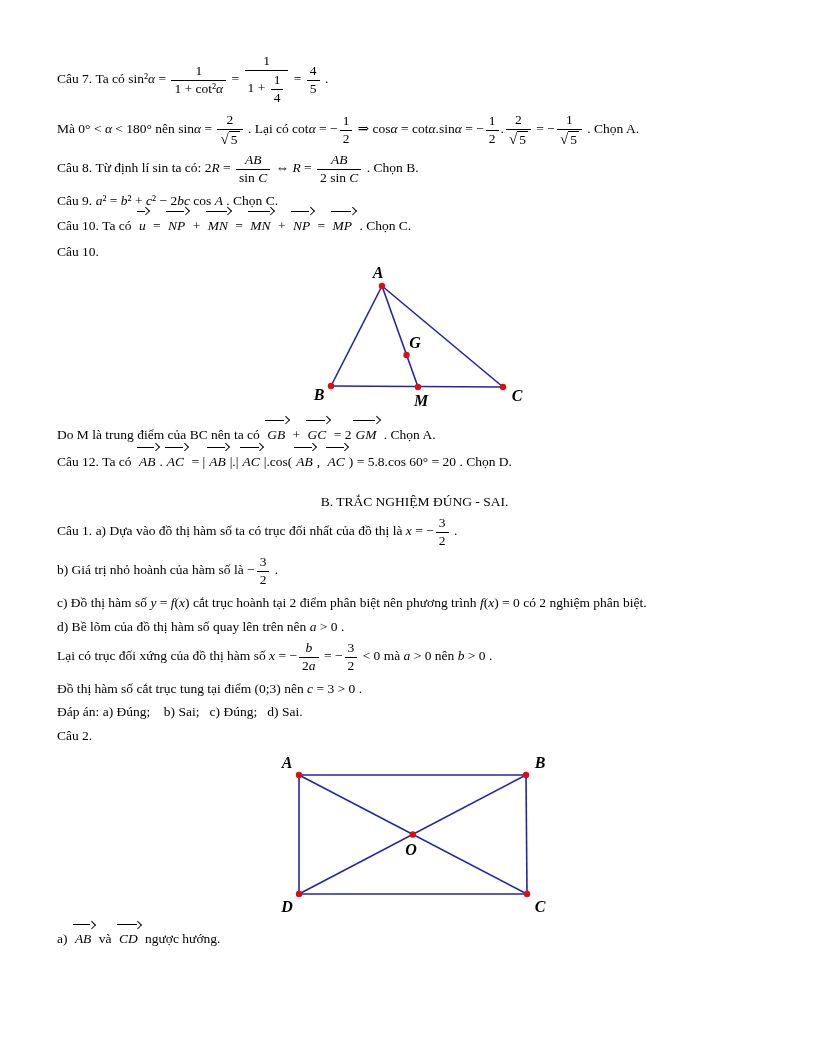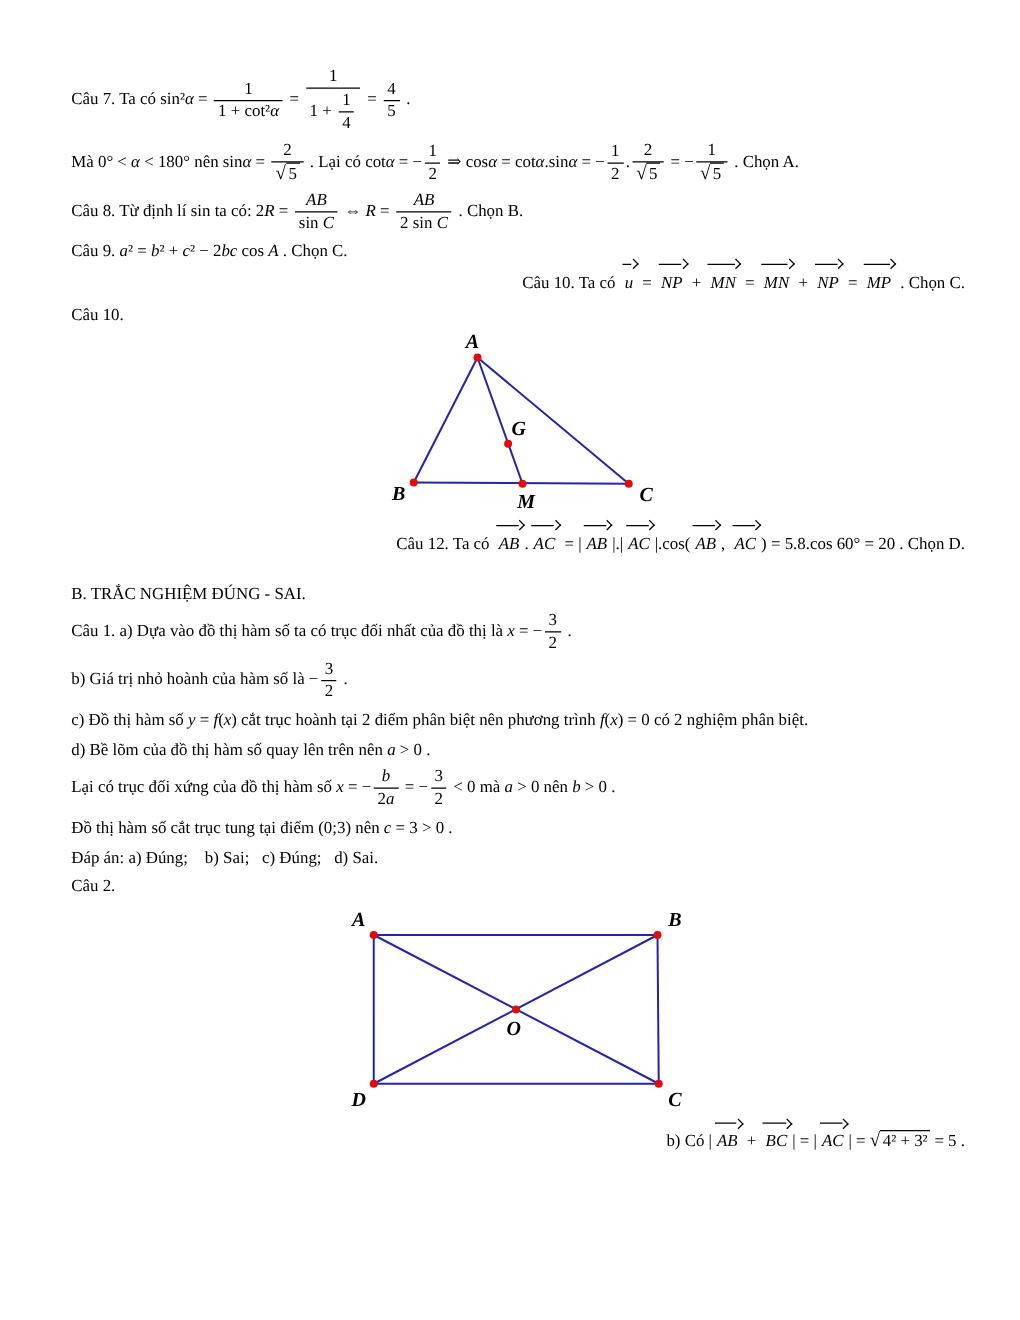--- a/index.html
+++ b/index.html
@@ -17,32 +17,32 @@
   .mi{font-style:italic;}
   
   .frac{display:inline-block;vertical-align:middle;text-align:center;margin:1px 2px;}
   .frac > .num,.frac > .den{display:block;padding:0 3px;line-height:1.25;}
   .frac > .den{border-top:1px solid #000;}
   
   .vec{display:inline-block;position:relative;font-style:italic;margin:0 2px;padding:0 2px;}
   .vec::before{content:"";position:absolute;left:0;right:3px;top:-3px;border-top:1px solid #000;}
   .vec::after{content:"";position:absolute;right:-1px;top:-5.6px;width:4.5px;height:4.5px;
     border-top:1px solid #000;border-right:1px solid #000;transform:rotate(45deg);}
-  .has-vec{line-height:1.85;text-align:right;}
+  .has-vec{line-height:1.85;}
   
   .sqrt{display:inline-block;white-space:nowrap;vertical-align:middle;}
   .sqrt::before{content:"√";font-size:1.12em;}
   .sqrt > .rad{display:inline-block;border-top:1px solid #000;padding:0 2px;line-height:1.2;}
   
   .figure{text-align:center;margin:2px 0 2px 0;}
   .fig-line{stroke:#2424a8;stroke-width:1.6;}
   .fig-dot{fill:#e00d0d;}
   .fig-label{font-family:"Liberation Serif","DejaVu Serif",serif;font-weight:bold;font-style:italic;
     font-size:16px;fill:#000;}
-  .heading{margin-top:16px;margin-bottom:2px;}
+  .heading{margin-top:16px;margin-bottom:2px;text-align:center;}
 </style>
 </head>
 <body>
 
 <div class="page">
 
   <div class="para"><span class="rb">Câu 7.</span><span class="rt"> Ta có sin²</span><span class="mi">α</span><span class="rt"> = </span><span class="frac"><span class="num"><span class="rt">1</span></span><span class="den"><span class="rt">1 + cot²</span><span class="mi">α</span></span></span><span class="rt"> = </span><span class="frac"><span class="num"><span class="rt">1</span></span><span class="den"><span class="rt">1 + </span><span class="frac"><span class="num"><span class="rt">1</span></span><span class="den"><span class="rt">4</span></span></span></span></span><span class="rt"> = </span><span class="frac"><span class="num"><span class="rt">4</span></span><span class="den"><span class="rt">5</span></span></span><span class="rt"> .</span></div>
   <div class="para"><span class="rt">Mà 0° &lt; </span><span class="mi">α</span><span class="rt"> &lt; 180° nên sin</span><span class="mi">α</span><span class="rt"> = </span><span class="frac"><span class="num"><span class="rt">2</span></span><span class="den"><span class="sqrt"><span class="rad"><span class="rt">5</span></span></span></span></span><span class="rt"> . Lại có cot</span><span class="mi">α</span><span class="rt"> = −</span><span class="frac"><span class="num"><span class="rt">1</span></span><span class="den"><span class="rt">2</span></span></span><span class="rt"> ⇒ cos</span><span class="mi">α</span><span class="rt"> = cot</span><span class="mi">α</span><span class="rt">.sin</span><span class="mi">α</span><span class="rt"> = −</span><span class="frac"><span class="num"><span class="rt">1</span></span><span class="den"><span class="rt">2</span></span></span><span class="rt">.</span><span class="frac"><span class="num"><span class="rt">2</span></span><span class="den"><span class="sqrt"><span class="rad"><span class="rt">5</span></span></span></span></span><span class="rt"> = −</span><span class="frac"><span class="num"><span class="rt">1</span></span><span class="den"><span class="sqrt"><span class="rad"><span class="rt">5</span></span></span></span></span><span class="rt"> . </span><span class="rb">Chọn A</span><span class="rt">.</span></div>
   <div class="para"><span class="rb">Câu 8.</span><span class="rt"> Từ định lí sin ta có: 2</span><span class="mi">R</span><span class="rt"> = </span><span class="frac"><span class="num"><span class="mi">AB</span></span><span class="den"><span class="rt">sin </span><span class="mi">C</span></span></span><span class="rt"> ⇔ </span><span class="mi">R</span><span class="rt"> = </span><span class="frac"><span class="num"><span class="mi">AB</span></span><span class="den"><span class="rt">2 sin </span><span class="mi">C</span></span></span><span class="rt"> . </span><span class="rb">Chọn B</span><span class="rt">.</span></div>
   <div class="para"><span class="rb">Câu 9.</span><span class="rt"> </span><span class="mi">a</span><span class="rt">² = </span><span class="mi">b</span><span class="rt">² + </span><span class="mi">c</span><span class="rt">² − 2</span><span class="mi">bc</span><span class="rt"> cos </span><span class="mi">A</span><span class="rt"> . </span><span class="rb">Chọn C</span><span class="rt">.</span></div>
@@ -61,20 +61,21 @@
       <circle class="fig-dot" cx="118" cy="123" r="3.2" fill="#e00d0d"></circle>
       <circle class="fig-dot" cx="106.5" cy="91" r="3.2" fill="#e00d0d"></circle>
       <text class="fig-label" x="78" y="14" text-anchor="middle">A</text>
       <text class="fig-label" x="19" y="136" text-anchor="middle">B</text>
       <text class="fig-label" x="217" y="137" text-anchor="middle">C</text>
       <text class="fig-label" x="121" y="142" text-anchor="middle">M</text>
       <text class="fig-label" x="115" y="84" text-anchor="middle">G</text>
     </svg>
   </div>
 
+  <div class="para has-vec"><span class="rt">Do M là trung điểm của BC nên ta có </span><span class="vec">GB</span><span class="rt"> + </span><span class="vec">GC</span><span class="rt"> = 2</span><span class="vec">GM</span><span class="rt"> . </span><span class="rb">Chọn A</span><span class="rt">.</span></div>
   <div class="para has-vec"><span class="rb">Câu 12.</span><span class="rt"> Ta có </span><span class="vec">AB</span><span class="rt">.</span><span class="vec">AC</span><span class="rt"> = |</span><span class="vec">AB</span><span class="rt">|.|</span><span class="vec">AC</span><span class="rt">|.cos(</span><span class="vec">AB</span><span class="rt">, </span><span class="vec">AC</span><span class="rt">) = 5.8.cos 60° = 20 . </span><span class="rb">Chọn D</span><span class="rt">.</span></div>
   <div class="para heading"><span class="rb">B. TRẮC NGHIỆM ĐÚNG - SAI.</span></div>
   <div class="para"><span class="rb">Câu 1.</span><span class="rt"> a) Dựa vào đồ thị hàm số ta có trục đối nhất của đồ thị là </span><span class="mi">x</span><span class="rt"> = −</span><span class="frac"><span class="num"><span class="rt">3</span></span><span class="den"><span class="rt">2</span></span></span><span class="rt"> .</span></div>
   <div class="para"><span class="rt">b) Giá trị nhỏ hoành của hàm số là −</span><span class="frac"><span class="num"><span class="rt">3</span></span><span class="den"><span class="rt">2</span></span></span><span class="rt"> .</span></div>
   <div class="para"><span class="rt">c) Đồ thị hàm số </span><span class="mi">y</span><span class="rt"> = </span><span class="mi">f</span><span class="rt">(</span><span class="mi">x</span><span class="rt">) cắt trục hoành tại 2 điểm phân biệt nên phương trình </span><span class="mi">f</span><span class="rt">(</span><span class="mi">x</span><span class="rt">) = 0 có 2 nghiệm phân biệt.</span></div>
   <div class="para"><span class="rt">d) Bề lõm của đồ thị hàm số quay lên trên nên </span><span class="mi">a</span><span class="rt"> &gt; 0 .</span></div>
   <div class="para"><span class="rt">Lại có trục đối xứng của đồ thị hàm số </span><span class="mi">x</span><span class="rt"> = −</span><span class="frac"><span class="num"><span class="mi">b</span></span><span class="den"><span class="rt">2</span><span class="mi">a</span></span></span><span class="rt"> = −</span><span class="frac"><span class="num"><span class="rt">3</span></span><span class="den"><span class="rt">2</span></span></span><span class="rt"> &lt; 0 mà </span><span class="mi">a</span><span class="rt"> &gt; 0 nên </span><span class="mi">b</span><span class="rt"> &gt; 0 .</span></div>
   <div class="para"><span class="rt">Đồ thị hàm số cắt trục tung tại điểm (0;3) nên </span><span class="mi">c</span><span class="rt"> = 3 &gt; 0 .</span></div>
   <div class="para"><span class="rb">Đáp án: a) Đúng;&nbsp;&nbsp;&nbsp; b) Sai;&nbsp;&nbsp; c) Đúng;&nbsp;&nbsp; d) Sai.</span></div>
   <div class="para"><span class="rb">Câu 2.</span></div>
@@ -93,15 +94,15 @@
       <circle class="fig-dot" cx="39" cy="145" r="3.2" fill="#e00d0d"></circle>
       <circle class="fig-dot" cx="152.8" cy="85.5" r="3.2" fill="#e00d0d"></circle>
       <text class="fig-label" x="27" y="19" text-anchor="middle">A</text>
       <text class="fig-label" x="280" y="19" text-anchor="middle">B</text>
       <text class="fig-label" x="280" y="163" text-anchor="middle">C</text>
       <text class="fig-label" x="27" y="163" text-anchor="middle">D</text>
       <text class="fig-label" x="151" y="106" text-anchor="middle">O</text>
     </svg>
   </div>
 
-  <div class="para has-vec"><span class="rt">b) Có |</span><span class="vec">AB</span><span class="rt"> + </span><span class="vec">BC</span><span class="rt">| = |</span><span class="vec">AC</span><span class="rt">| = </span><span class="sqrt"><span class="rad"><span class="rt">4² + 3²</span></span></span><span class="rt"> = 5 .</span></div>
+  <div class="para has-vec"><span class="rt">a) </span><span class="vec">AB</span><span class="rt"> và </span><span class="vec">CD</span><span class="rt"> ngược hướng.</span></div>
 
 </div>
 
 </body></html>

